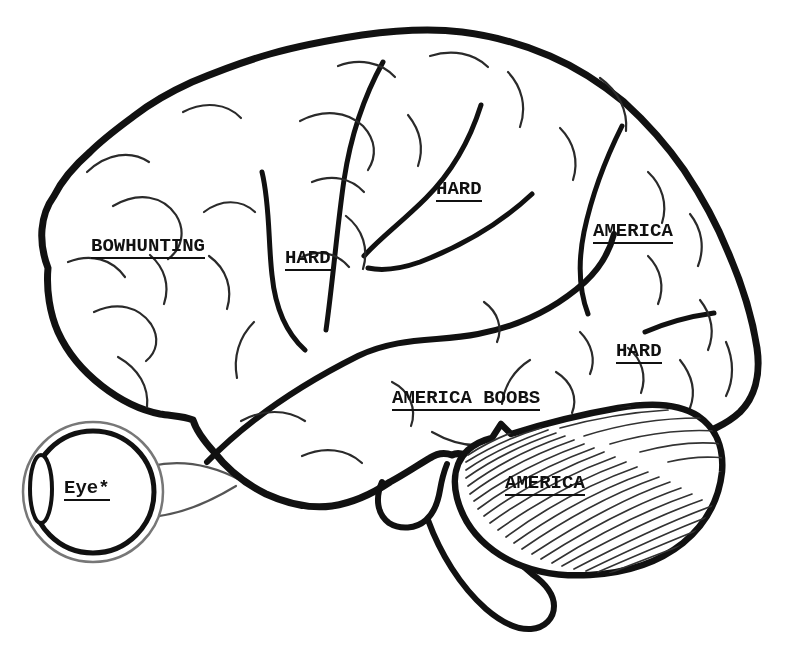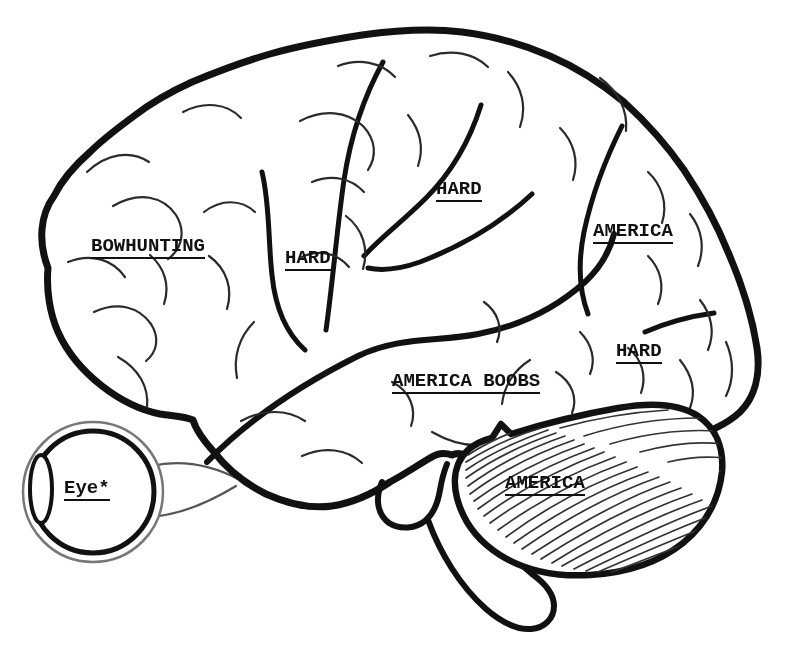--- a/index.html
+++ b/index.html
@@ -137,17 +137,17 @@
     <path class="fold" d="M 610 444 C 650 432, 692 428, 726 432"></path>
     <path class="fold" d="M 640 452 C 678 442, 714 440, 742 448"></path>
     <path class="fold" d="M 668 462 C 702 454, 732 456, 750 466"></path>
   </g>
 </svg>
 
   <div class="label" style="left:91px;top:237px">BOWHUNTING</div>
   <div class="label" style="left:285px;top:249px">HARD</div>
   <div class="label" style="left:436px;top:180px">HARD</div>
   <div class="label" style="left:593px;top:222px">AMERICA</div>
-  <div class="label" style="left:392px;top:372px">AMERICA BOOBS</div>
+  <div class="label" style="left:392px;top:389px">AMERICA BOOBS</div>
   <div class="label" style="left:616px;top:342px">HARD</div>
   <div class="label" style="left:505px;top:474px">AMERICA</div>
   <div class="label" style="left:64px;top:479px">Eye*</div>
 </div>
 
 </body></html>

